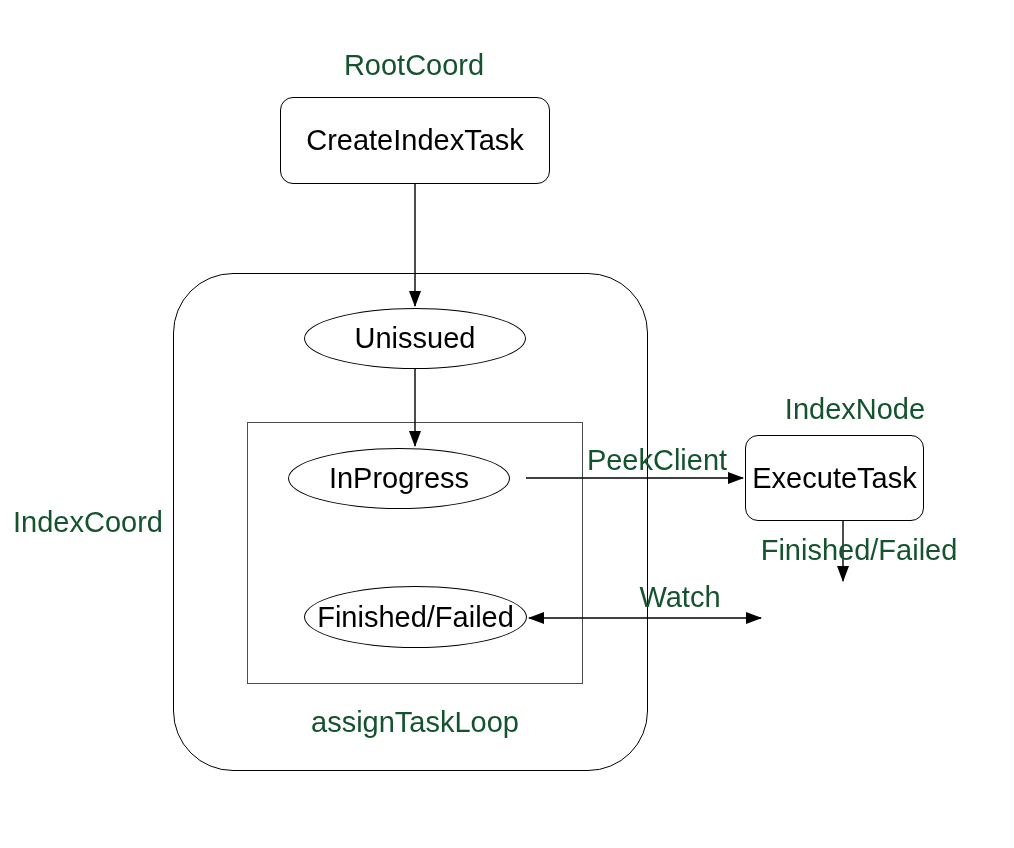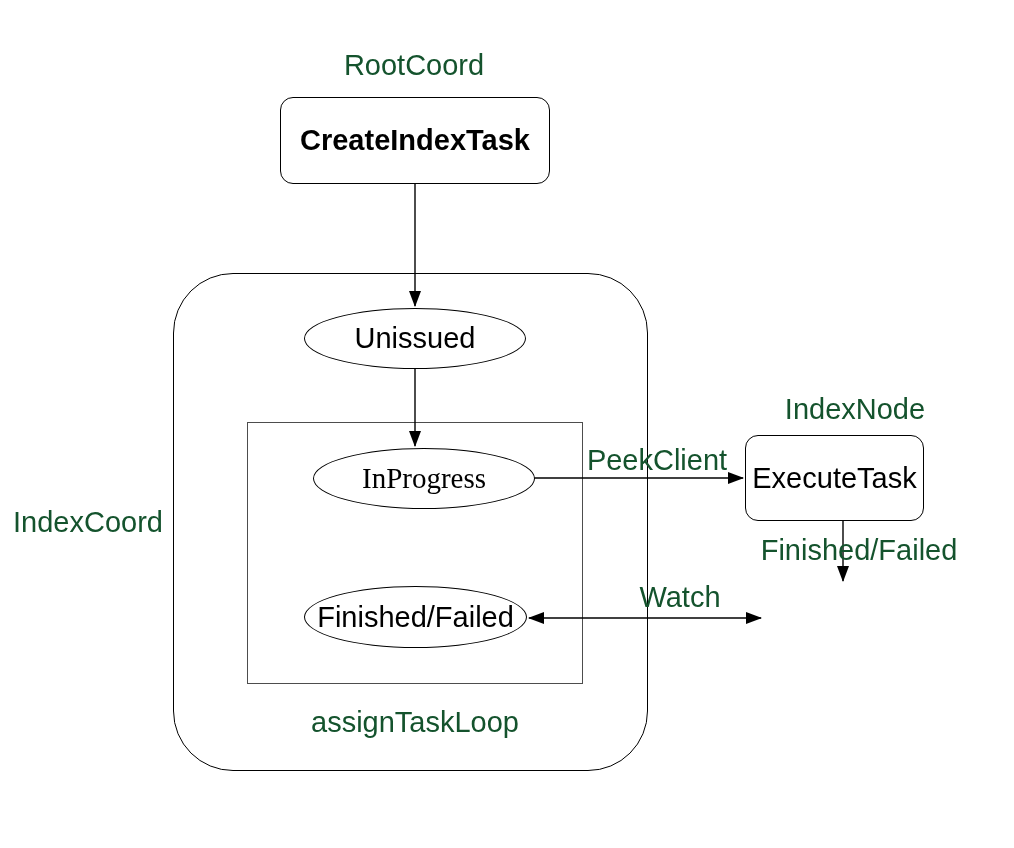--- a/index.html
+++ b/index.html
@@ -84,29 +84,29 @@
         <path d="M0,0 L16,6 L0,12 Z" fill="#000000"></path>
       </marker>
     </defs>
     <line x1="415" y1="184" x2="415" y2="306" stroke="#000000" stroke-width="1.4" marker-end="url(#arrow)"></line>
     <line x1="415" y1="369" x2="415" y2="446" stroke="#000000" stroke-width="1.4" marker-end="url(#arrow)"></line>
     <line x1="526" y1="478" x2="743" y2="478" stroke="#000000" stroke-width="1.4" marker-end="url(#arrow)"></line>
     <line x1="843" y1="521" x2="843" y2="581" stroke="#000000" stroke-width="1.4" marker-end="url(#arrow)"></line>
     <line x1="529" y1="618" x2="761" y2="618" stroke="#000000" stroke-width="1.4" marker-start="url(#arrow)" marker-end="url(#arrow)"></line>
   </svg>
 
-  <div class="node rounded" style="left:280px; top:97px; width:270px; height:87px;font-weight:bold;">
+  <div class="node rounded" style="left:280px; top:97px; width:270px; height:87px;">
     <span>CreateIndexTask</span>
   </div>
 
   <div class="node ellipse" style="left:304px; top:308px; width:222px; height:61px;">
     <span>Unissued</span>
   </div>
 
-  <div class="node ellipse" style="left:313px; top:448px; width:222px; height:61px;font-family:Liberation Serif, serif;">
+  <div class="node ellipse" style="left:288px; top:448px; width:222px; height:61px;">
     <span>InProgress</span>
   </div>
 
   <div class="node ellipse" style="left:304px; top:586px; width:223px; height:62px;">
     <span>Finished/Failed</span>
   </div>
 
   <div class="node rounded" style="left:745px; top:435px; width:179px; height:86px;">
     <span>ExecuteTask</span>
   </div>

